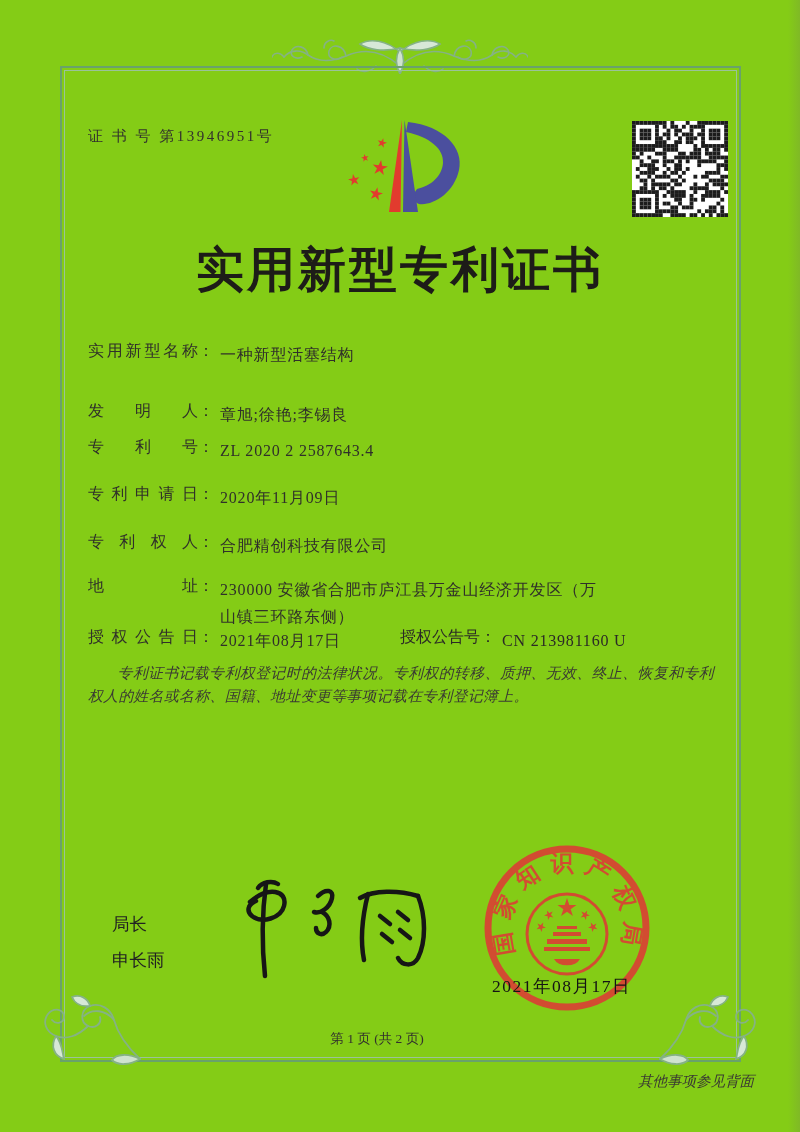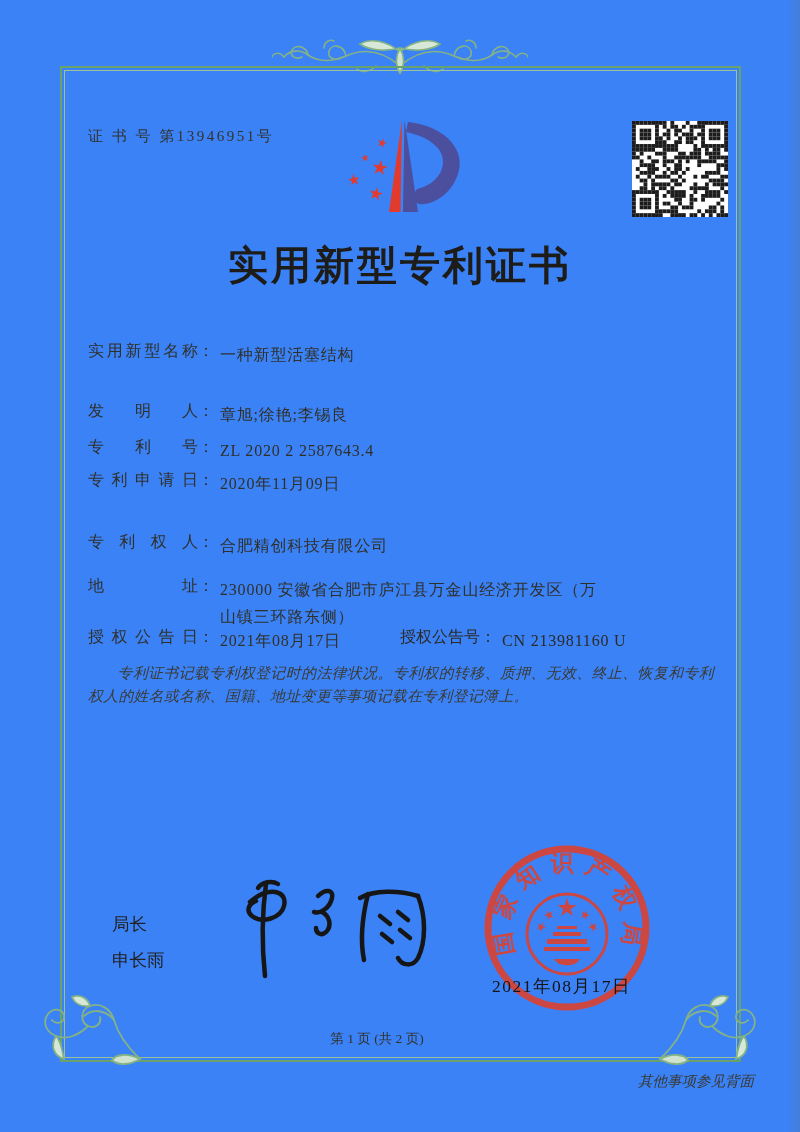--- a/index.html
+++ b/index.html
@@ -1,37 +1,37 @@
 <!DOCTYPE html>
 <html><head>
 <meta charset="utf-8">
 <style>
   html,body{margin:0;padding:0;}
   .page{
     position:relative; width:800px; height:1132px;
-    background:#3b82f6; overflow:hidden;
+    background:#84cc16; overflow:hidden;
     font-family:"Liberation Serif","DejaVu Serif",serif;
     color:#2b2a26;
   }
   .page::after{
     content:''; position:absolute; top:0; bottom:0; right:0; width:12px;
     background:linear-gradient(to right, rgba(0,0,0,0), rgba(110,110,100,.20));
     pointer-events:none;
   }
   .frame{
     position:absolute; left:60px; top:66px; width:681px; height:996px;
     border:2.5px solid #69a26b; box-sizing:border-box;
   }
   .frame-inner{ position:absolute; inset:2px; border:1px solid #9ac29a; }
   .cert-no{ position:absolute; left:88px; top:127px; font-size:15px; letter-spacing:2.5px; color:#33322d;}
   .logo{ position:absolute; left:332px; top:110px; }
   .qr{ position:absolute; left:632px; top:121px; }
   .title{
     position:absolute; left:0; right:0; top:238px; text-align:center;
-    font-size:40px; font-weight:bold; letter-spacing:3px; color:#1d1c18;
+    font-size:48px; font-weight:bold; letter-spacing:3px; color:#1d1c18;
   }
   .row{ position:absolute; left:88px; font-size:16px; color:#30302a; }
   .lbl{ display:inline-block; width:110px; text-align:justify; text-align-last:justify; vertical-align:top;}
   .colon{ display:inline-block; vertical-align:top; margin-right:6px;}
   .val{ display:inline-block; letter-spacing:.8px; vertical-align:top; line-height:27px;}
   .val-addr{ width:382px; }
   .row-b{ position:absolute; left:400px; font-size:16px; }
   .paras{
     position:absolute; left:88px; width:626px; top:662px;
     font-size:14.8px; line-height:22.6px; font-style:italic;
@@ -463,21 +463,21 @@
 
   <div class="row" style="top:341px;">
     <span class="lbl">实用新型名称</span><span class="colon">：</span><span class="val">一种新型活塞结构</span>
   </div>
   <div class="row" style="top:389px;margin-top:12px;">
     <span class="lbl">发明人</span><span class="colon">：</span><span class="val">章旭;徐艳;李锡良</span>
   </div>
   <div class="row" style="top:437px;">
     <span class="lbl">专利号</span><span class="colon">：</span><span class="val">ZL 2020 2 2587643.4</span>
   </div>
-  <div class="row" style="top:470px;">
+  <div class="row" style="top:484px;">
     <span class="lbl">专利申请日</span><span class="colon">：</span><span class="val">2020年11月09日</span>
   </div>
   <div class="row" style="top:532px;">
     <span class="lbl">专利权人</span><span class="colon">：</span><span class="val">合肥精创科技有限公司</span>
   </div>
   <div class="row" style="top:576px;">
     <span class="lbl">地址</span><span class="colon">：</span><span class="val val-addr">230000 安徽省合肥市庐江县万金山经济开发区（万山镇三环路东侧）</span>
   </div>
   <div class="row" style="top:627px;">
     <span class="lbl">授权公告日</span><span class="colon">：</span><span class="val">2021年08月17日</span>

